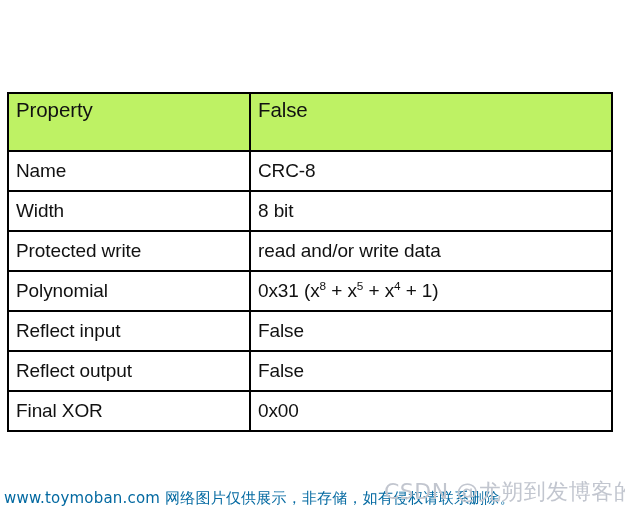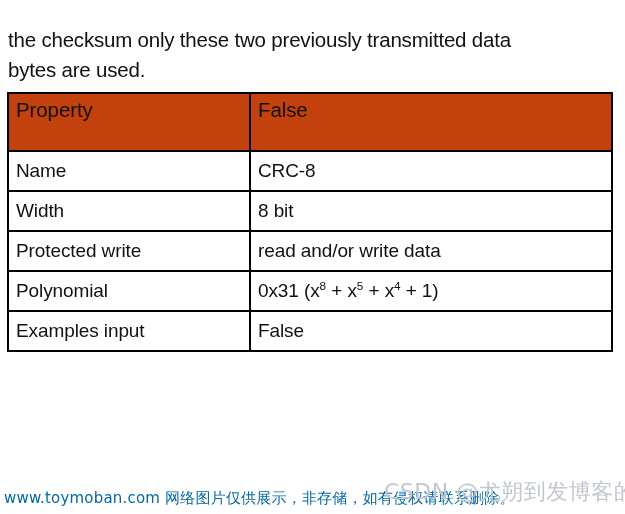--- a/index.html
+++ b/index.html
@@ -58,21 +58,21 @@
     padding: 0 0 0 7px;
     text-align: left;
     vertical-align: middle;
     font-weight: normal;
     letter-spacing: -0.1px;
     overflow: hidden;
     white-space: nowrap;
   }
 
   .crc-table thead th {
-    background: #c2410c;
+    background: #bef264;
     height: 52px;
     font-size: 20.5px;
     vertical-align: top;
     padding-top: 4px;
   }
 
   .crc-table tbody td {
     height: 38px;
     background: #ffffff;
     border-radius: 16px;
@@ -104,22 +104,20 @@
     font-size: 22px;
     color: #c2c6cf;
     letter-spacing: 0.5px;
   }
 </style>
 </head>
 <body>
 
 <div id="page">
 
-  <p class="intro">the checksum only these two previously transmitted data
-bytes are used.</p>
 
   <table class="crc-table">
     <colgroup>
       <col class="c-prop">
       <col class="c-val">
     </colgroup>
     <thead>
       <tr>
         <th>Property</th>
         <th>False</th>
@@ -136,22 +134,30 @@
         </tr>
         <tr>
           <td>Protected write</td>
           <td>read and/or write data</td>
         </tr>
         <tr>
           <td>Polynomial</td>
           <td><span>0x31 (x</span><sup>8</sup><span> + x</span><sup>5</sup><span> + x</span><sup>4</sup><span> + 1)</span></td>
         </tr>
         <tr>
-          <td>Examples input</td>
+          <td>Reflect input</td>
           <td>False</td>
+        </tr>
+        <tr>
+          <td>Reflect output</td>
+          <td>False</td>
+        </tr>
+        <tr>
+          <td>Final XOR</td>
+          <td>0x00</td>
         </tr>
       </tbody>
   </table>
 
   <div class="wm wm-left">www.toymoban.com 网络图片仅供展示，非存储，如有侵权请联系删除。</div>
 
   <div class="wm wm-right">CSDN @尤朔到发博客的菜鸟</div>
 
 </div>
 

